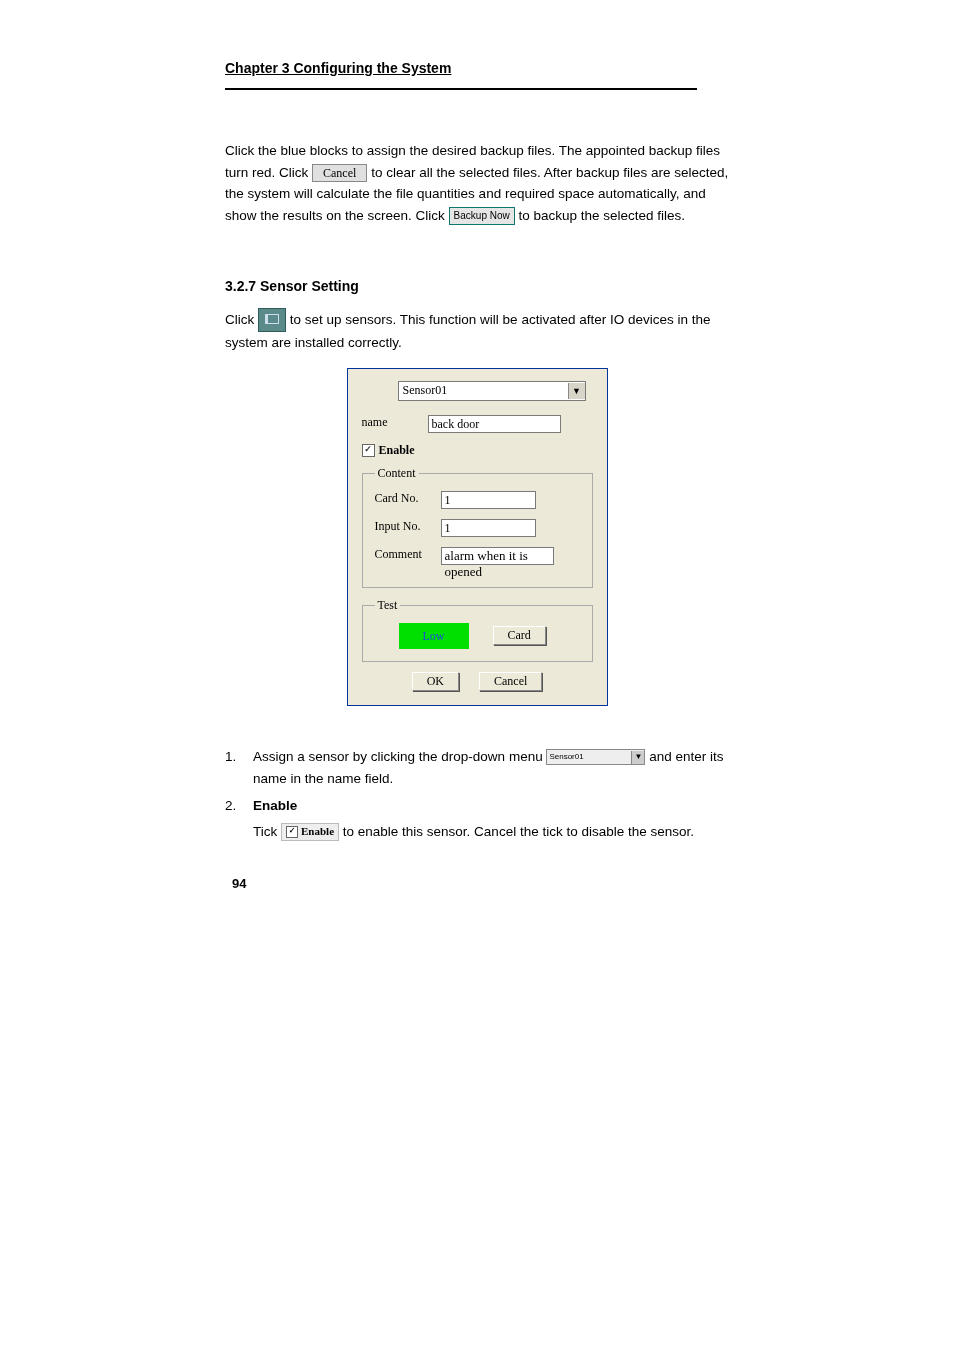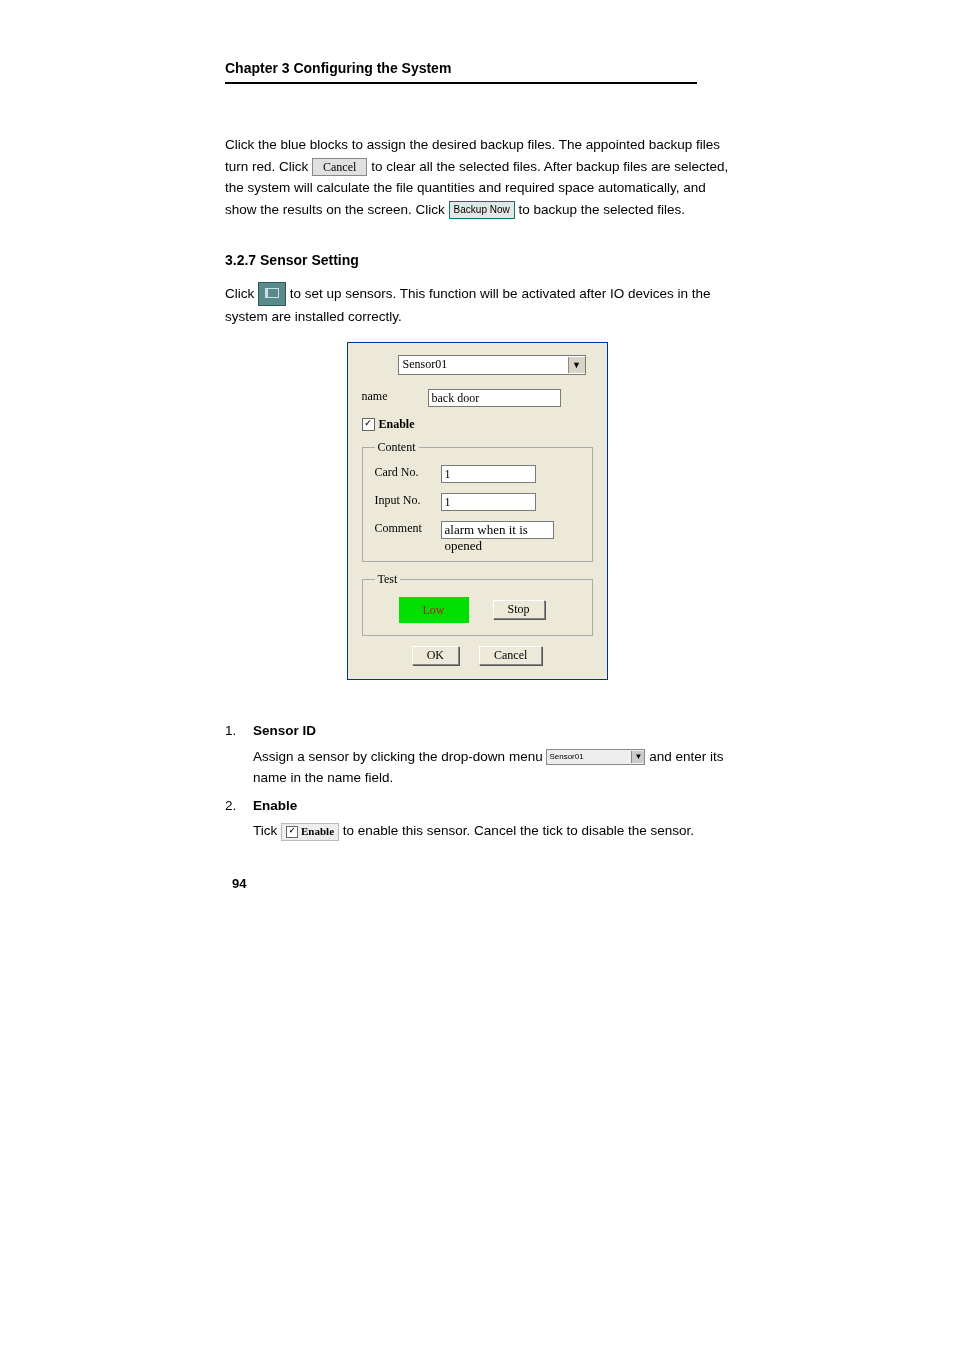--- a/index.html
+++ b/index.html
@@ -13,21 +13,22 @@
     width: 954px;
     height: 1351px;
     position: relative;
     box-sizing: border-box;
     padding: 60px 225px 0 225px;
   }
   .chapter-header {
     font-weight: bold;
     font-size: 14px;
     border-bottom: 2px solid #000;
-    padding-bottom: 6px;
+    padding-bottom: 12px;
+    text-decoration: underline;
     margin-bottom: 50px;
     width: 472px;
   }
   .para {
     line-height: 1.6;
     margin-bottom: 10px;
     font-size: 13.5px;
   }
   .inline-btn {
     display: inline-block;
@@ -59,21 +60,21 @@
     content:"";
     position:absolute;
     left:6px; top:5px;
     width:10px; height:8px;
     border:1px solid #cde;
     border-left:3px solid #cde;
   }
   .section-heading {
     font-weight: bold;
     font-size: 14px;
-    margin-top: 32px;
+    margin-top: 52px;
     margin-bottom: 14px;
   }
 
   
   .dialog-wrap {
     display:flex;
     justify-content:center;
     margin: 14px 0 40px 0;
   }
   .dialog {
@@ -149,21 +150,21 @@
   }
   fieldset.group legend {
     font-family:"Times New Roman", serif;
     font-size:12px;
     padding:0 3px;
   }
   .test-row { display:flex; align-items:center; gap:24px; padding-left:24px; }
   .low-box {
     width: 70px; height: 26px;
     background: #00e000;
-    color: #b91c1c;
+    color: #1d4ed8;
     font-family: "Times New Roman", serif;
     font-size: 12px;
     text-align:center;
     line-height:26px;
   }
   .win-btn {
     background:#ece9d8;
     border:1px solid #888;
     border-top-color:#fff;
     border-left-color:#fff;
@@ -270,37 +271,36 @@
           <div class="dlg-row">
             <span class="dlg-label">Comment</span>
             <span class="dlg-input cmt">alarm when it is opened</span>
           </div>
         </fieldset>
 
         <fieldset class="group">
           <legend>Test</legend>
           <div class="test-row">
             <div class="low-box">Low</div>
-            <button class="win-btn">Stop</button>
+            <button class="win-btn">Card</button>
           </div>
         </fieldset>
 
         <div class="dlg-foot">
           <button class="win-btn">OK</button>
           <button class="win-btn">Cancel</button>
         </div>
       </div>
     </div>
   </div>
 
   <div class="num-list">
     <div class="num-item">
       <div class="num">1.</div>
       <div class="body">
-        <div class="title">Sensor ID</div>
         <div>
           <span>Assign a sensor by clicking the drop-down menu</span>
           <span class="inline-dropdown-mini">
             <span class="t">Sensor01</span>
             <span class="b">▼</span>
           </span>
           <span> and enter its name in the name field.</span>
         </div>
       </div>
     </div>

